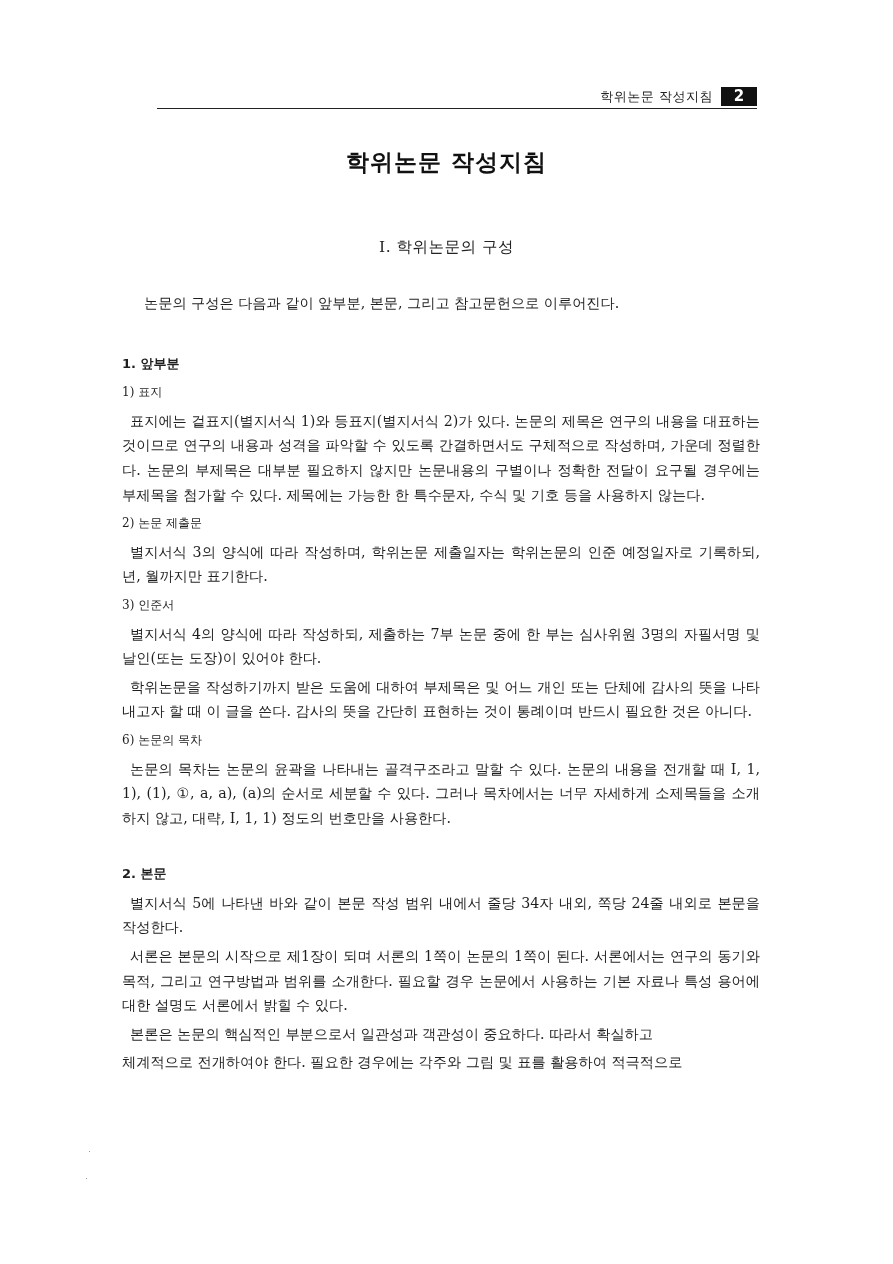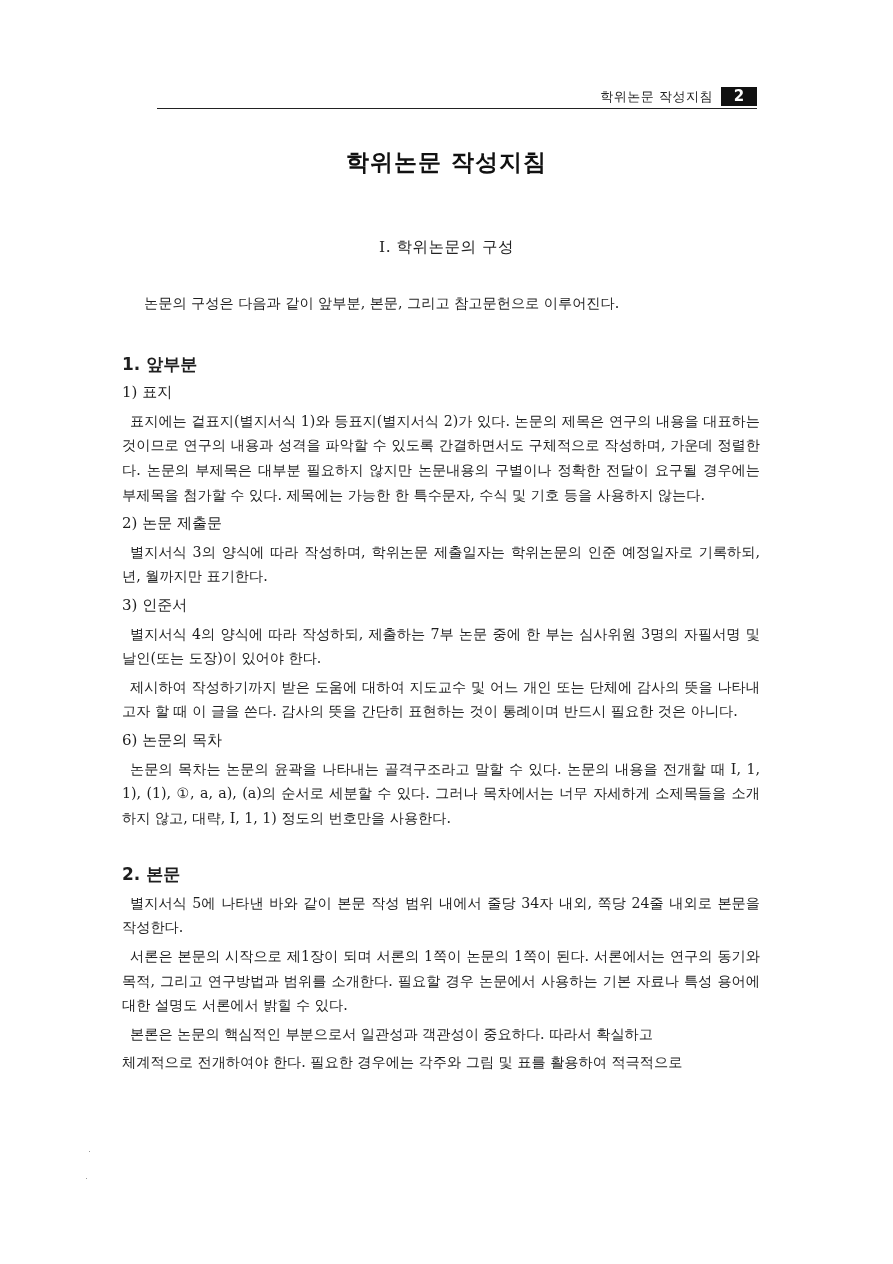--- a/index.html
+++ b/index.html
@@ -81,24 +81,24 @@
       text-align: justify;
       text-align-last: left;
     }
     .intro {
       padding-left: 22px;
       margin-bottom: 36px !important;
     }
     .h2 {
       font-family: "DejaVu Sans", "Liberation Sans", sans-serif;
       font-weight: bold;
-      font-size: 17px;
+      font-size: 13px;
     }
     .h3 {
-      font-size: 15px;
+      font-size: 12px;
     }
     .para {
       text-indent: 8px;
     }
     .gap {
       height: 24px;
     }
     .speck {
       position: absolute;
       width: 1px;
@@ -125,21 +125,21 @@
 
   <p class="h3">1) 표지</p>
   <p class="para">표지에는 겉표지(별지서식 1)와 등표지(별지서식 2)가 있다. 논문의 제목은 연구의 내용을 대표하는 것이므로 연구의 내용과 성격을 파악할 수 있도록 간결하면서도 구체적으로 작성하며, 가운데 정렬한다. 논문의 부제목은 대부분 필요하지 않지만 논문내용의 구별이나 정확한 전달이 요구될 경우에는 부제목을 첨가할 수 있다. 제목에는 가능한 한 특수문자, 수식 및 기호 등을 사용하지 않는다.</p>
 
   <p class="h3">2) 논문 제출문</p>
   <p class="para">별지서식 3의 양식에 따라 작성하며, 학위논문 제출일자는 학위논문의 인준 예정일자로 기록하되, 년, 월까지만 표기한다.</p>
 
   <p class="h3">3) 인준서</p>
   <p class="para">별지서식 4의 양식에 따라 작성하되, 제출하는 7부 논문 중에 한 부는 심사위원 3명의 자필서명 및 날인(또는 도장)이 있어야 한다.</p>
 
-  <p class="para">제시하여 작성하기까지 받은 도움에 대하여 지도교수 및 어느 개인 또는 단체에 감사의 뜻을 나타내고자 할 때 이 글을 쓴다. 감사의 뜻을 간단히 표현하는 것이 통례이며 반드시 필요한 것은 아니다.</p>
+  <p class="para">학위논문을 작성하기까지 받은 도움에 대하여 부제목은 및 어느 개인 또는 단체에 감사의 뜻을 나타내고자 할 때 이 글을 쓴다. 감사의 뜻을 간단히 표현하는 것이 통례이며 반드시 필요한 것은 아니다.</p>
 
   <p class="h3">6) 논문의 목차</p>
   <p class="para">논문의 목차는 논문의 윤곽을 나타내는 골격구조라고 말할 수 있다.  논문의 내용을 전개할 때 I, 1, 1), (1), ①, a, a), (a)의 순서로 세분할 수 있다.  그러나 목차에서는 너무 자세하게 소제목들을 소개하지 않고, 대략, I, 1, 1) 정도의 번호만을 사용한다.</p>
 
   <div class="gap"></div>
 
   <p class="h2">2. 본문</p>
   <p class="para">별지서식 5에 나타낸 바와 같이 본문 작성 범위 내에서 줄당 34자 내외, 쪽당 24줄 내외로 본문을 작성한다.</p>
 
   <p class="para">서론은 본문의 시작으로 제1장이 되며 서론의 1쪽이 논문의 1쪽이 된다. 서론에서는 연구의 동기와 목적, 그리고 연구방법과 범위를 소개한다. 필요할 경우 논문에서 사용하는 기본 자료나 특성 용어에 대한 설명도 서론에서 밝힐 수 있다.</p>

